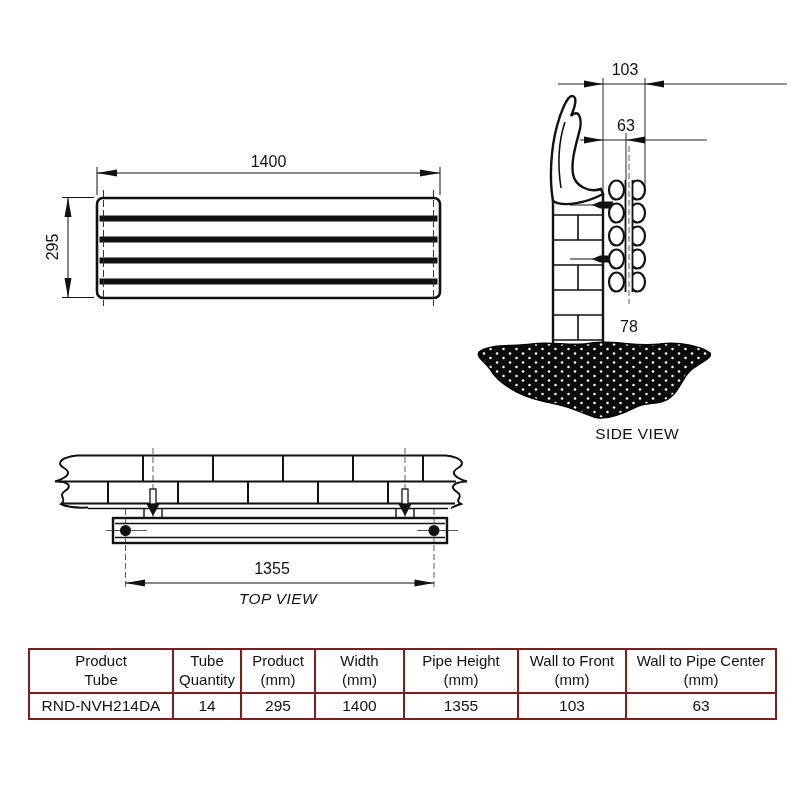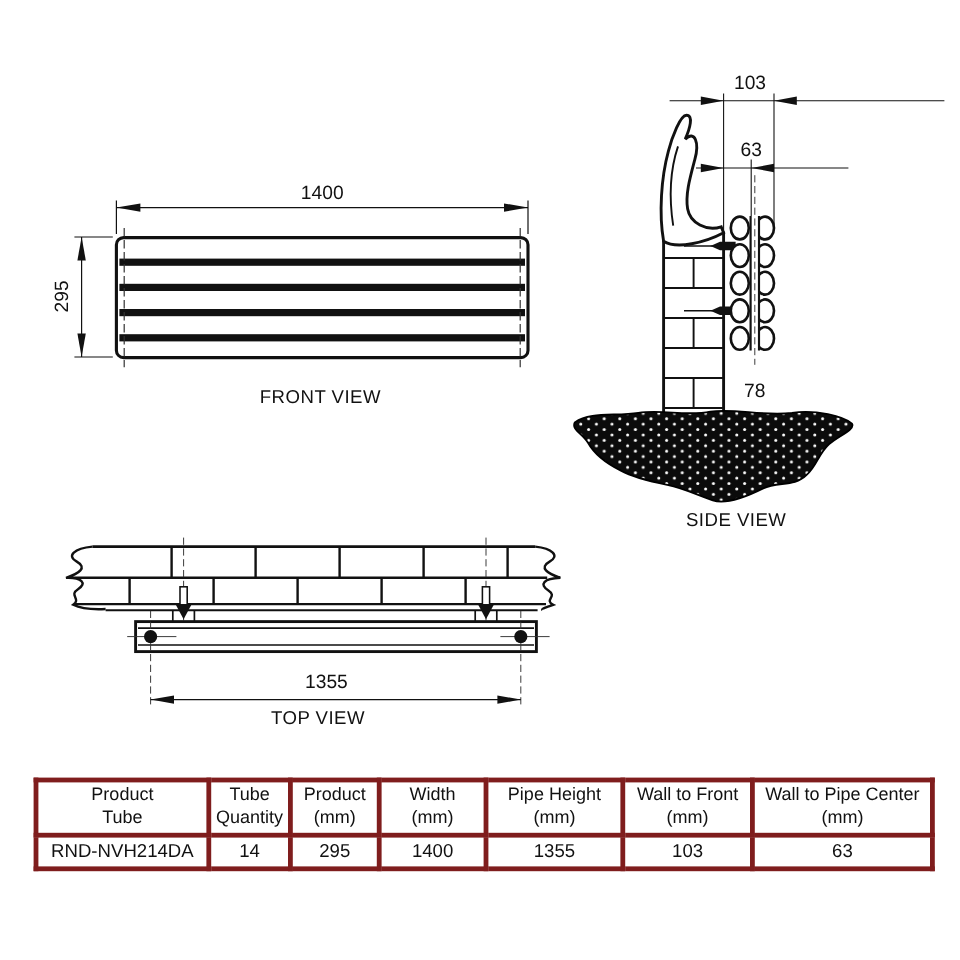--- a/index.html
+++ b/index.html
@@ -17,21 +17,21 @@
     position:absolute;font-size:15.5px;text-align:center;color:#111;
     letter-spacing:.4px;white-space:nowrap;line-height:1;
   }
   .rot{transform:rotate(-90deg);transform-origin:center center;}
   
   .spec-table{
     position:absolute;left:28px;top:648px;width:747px;
     border-collapse:collapse;table-layout:fixed;
   }
   .spec-table td{
-    border:4px solid #7f1d1d;text-align:center;vertical-align:middle;
+    border:2px solid #7f1d1d;text-align:center;vertical-align:middle;
     padding:0;font-size:15px;color:#111;
   }
   .spec-table .hdr td{height:42px;line-height:1.25;}
   .spec-table .val td{height:24px;font-size:15.5px;}
 </style>
 </head>
 <body>
 
 <div class="canvas">
 
@@ -152,33 +152,32 @@
         <polygon points="125.5,583 145,579.5 145,586.5" fill="#111" stroke="none"></polygon>
         <polygon points="434,583 414.5,579.5 414.5,586.5" fill="#111" stroke="none"></polygon>
       </g>
     </g>
   </svg>
 
   <div class="dim-label" style="left:97px;top:154px;width:343px;">1400</div>
 
   <div class="dim-label rot" style="left:38px;top:239px;width:30px;height:16px;">295</div>
 
-  <div class="view-label" style="left:167px;top:324px;width:200px;">FRONT VIEW</div>
 
   <div class="dim-label" style="left:596px;top:62px;width:58px;">103</div>
 
   <div class="dim-label" style="left:600px;top:118px;width:52px;">63</div>
 
   <div class="dim-label" style="left:603px;top:295px;width:52px;margin-top:24px;">78</div>
 
-  <div class="view-label" style="left:536px;top:426px;width:155px;">SIDE VIEW</div>
+  <div class="view-label" style="left:524px;top:426px;width:155px;text-align:right;">SIDE VIEW</div>
 
   <div class="dim-label" style="left:172px;top:561px;width:200px;">1355</div>
 
-  <div class="view-label" style="left:190px;top:591px;width:150px;">TOP VIEW</div>
+  <div class="view-label" style="left:203px;top:591px;width:150px;font-style:italic;">TOP VIEW</div>
 
   <table class="spec-table">
     <colgroup>
       <col style="width:144px">
         <col style="width:68px">
         <col style="width:74px">
       <col style="width:89px">
         <col style="width:114px">
         <col style="width:108px">
       <col style="width:150px">

